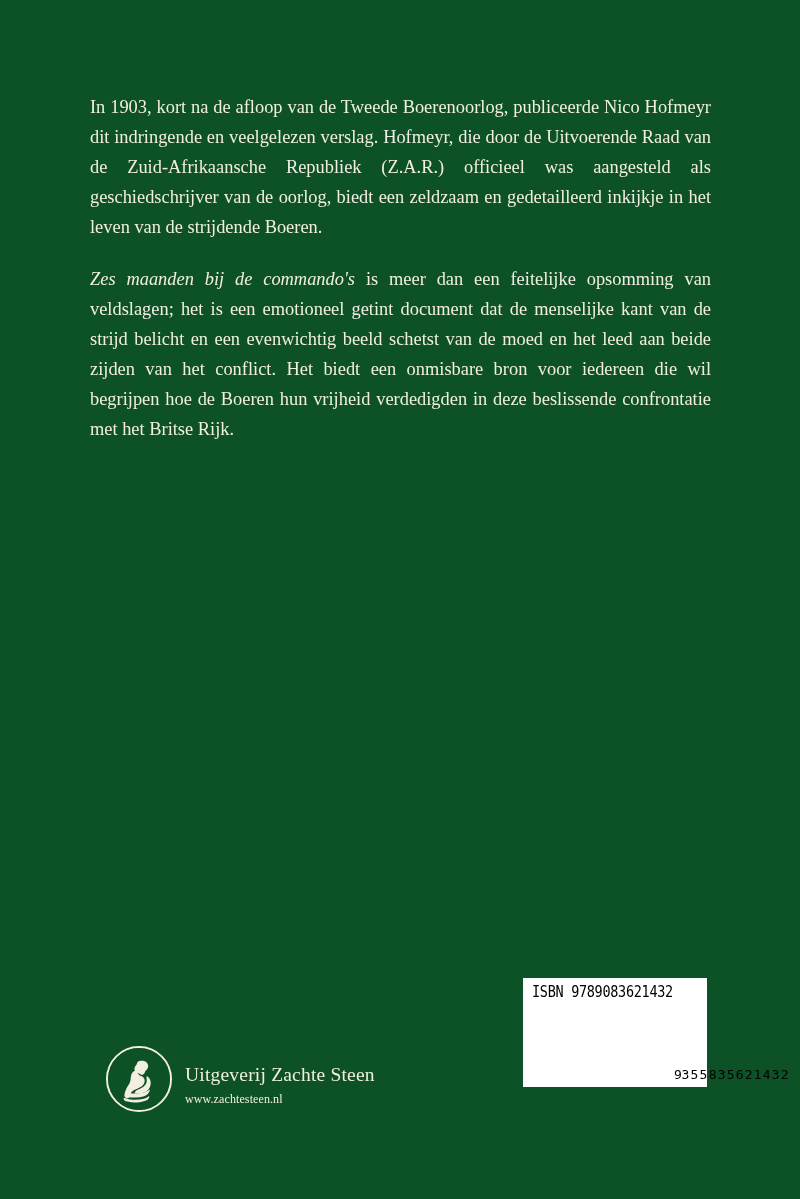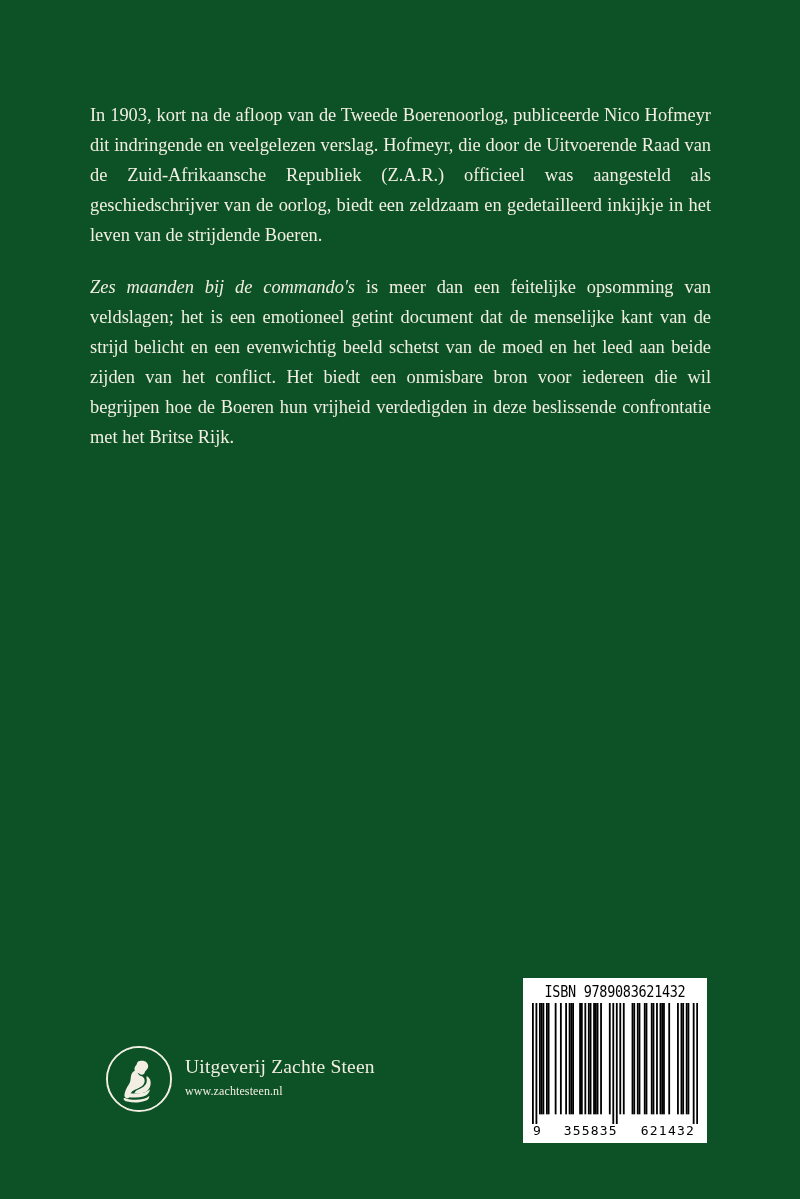--- a/index.html
+++ b/index.html
@@ -28,38 +28,38 @@
     top: 88px;
     width: 621px;
     color: #f2eee2;
     font-size: 18.4px;
     line-height: 30px;
     text-align: justify;
     text-justify: inter-word;
     -webkit-font-smoothing: antialiased;
   }
   .blurb p {
-    margin: 12px 0 22px 0;
+    margin: 4px 0 22px 0;
   }
   .blurb p:last-child {
     margin-bottom: 0;
   }
   .blurb p.last-line-left {
     text-align-last: left;
   }
   .book-title-italic {
   }
 
   
   .publisher {
     position: absolute;
     left: 106px;
     top: 1046px;
     display: flex;
-    align-items: center;
+    align-items: flex-end;
     gap: 13px;
   }
   .publisher-logo {
     width: 66px;
     height: 66px;
     border-radius: 50%;
     border: 2.5px solid #f2eee2;
     box-sizing: border-box;
     display: block;
     flex: 0 0 auto;
@@ -85,26 +85,26 @@
     letter-spacing: 0.1px;
     white-space: nowrap;
   }
 
   
   .barcode-panel {
     position: absolute;
     left: 523px;
     top: 978px;
     width: 184px;
-    height: 165px;
+    height: 109px;
     background: #ffffff;
     box-sizing: border-box;
     padding: 6px 9px 5px 9px;
     display: flex;
-    flex-direction: column;
+    flex-direction: row;
   }
   .barcode-isbn {
     font-family: "DejaVu Sans Mono", "Liberation Mono", monospace;
     font-size: 13.5px;
     color: #000;
     text-align: center;
     letter-spacing: -0.3px;
     line-height: 15px;
     white-space: nowrap;
     transform: scaleY(1.12);

